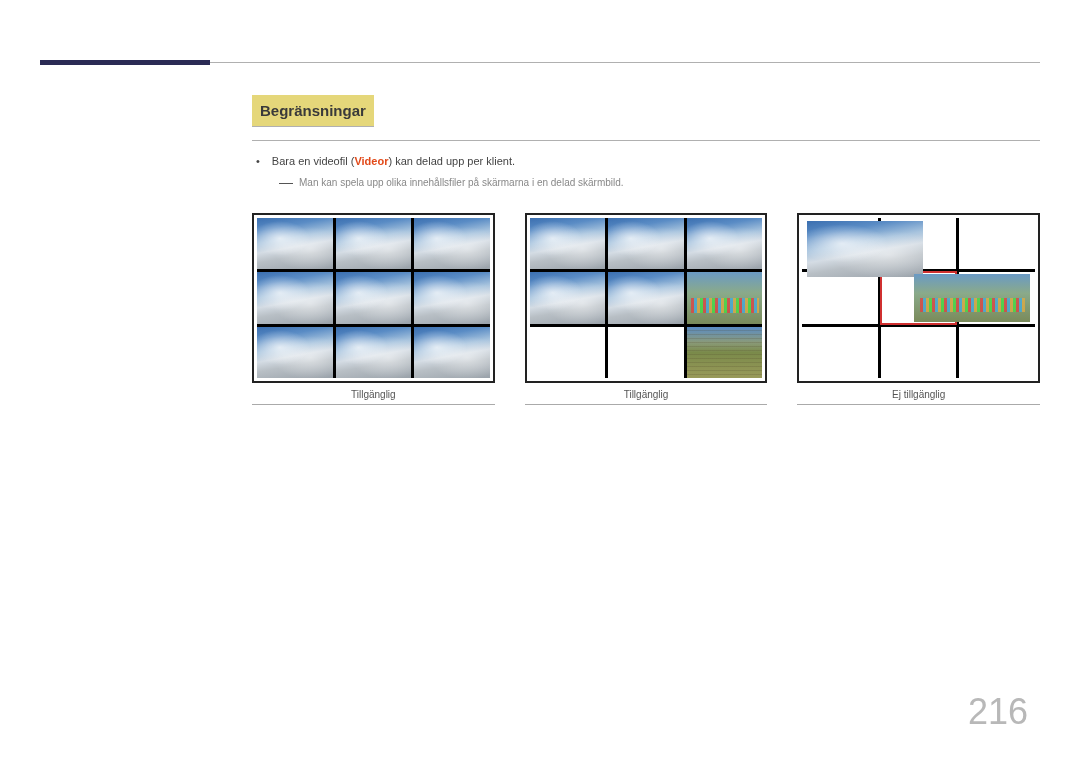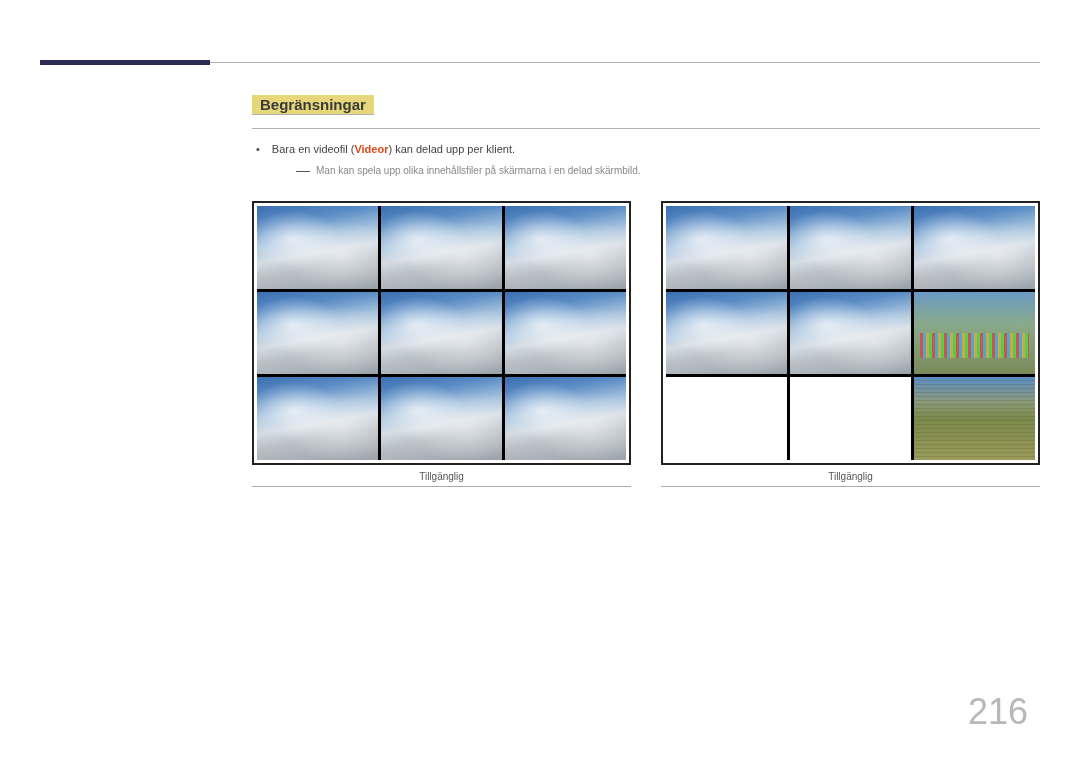--- a/index.html
+++ b/index.html
@@ -31,21 +31,21 @@
     top: 95px;
     left: 252px;
     right: 40px;
   }
   .section-title {
     display: inline-block;
     background: #e5d77a;
     color: #3a3a3a;
     font-weight: bold;
     font-size: 15px;
-    padding: 1px 8px;
+    padding: 7px 8px;
     border-bottom: 1px solid #b0b0b0;
     margin-bottom: 14px;
   }
   .title-rule {
     border-top: 1px solid #b0b0b0;
     margin-top: -1px;
     margin-bottom: 14px;
     width: 100%;
   }
   .bullet-row {
@@ -54,21 +54,21 @@
     font-size: 11px;
     color: #444;
     margin-bottom: 4px;
     padding-left: 4px;
   }
   .bullet-dot { color: #444; }
   .highlight { color: #e24a1a; font-weight: bold; }
   .sub-note {
     font-size: 10px;
     color: #888;
-    margin-left: 44px;
+    margin-left: 27px;
     line-height: 1.7;
   }
   .sub-note .dash { color: #555; margin-right: 6px; font-size: 14px; vertical-align: middle;}
   .panels {
     display: flex;
     gap: 30px;
     margin-top: 18px;
   }
   .panel { flex: 1; }
   .grid-outer {
@@ -196,17 +196,35 @@
           <div class="cell sky"></div>
           <div class="cell flags"></div>
           <div class="cell blank"></div>
           <div class="cell blank"></div>
           <div class="cell grass"></div>
         </div>
       </div>
       <div class="caption-row">Tillgänglig</div>
     </div>
 
+    <div class="panel panel3">
+      <div class="grid-outer">
+        <div class="grid" style="position:relative;">
+          <div class="cell blank"></div>
+          <div class="cell blank"></div>
+          <div class="cell blank"></div>
+          <div class="cell blank"></div>
+          <div class="cell red-border"></div>
+          <div class="cell blank"></div>
+          <div class="cell blank"></div>
+          <div class="cell blank"></div>
+          <div class="cell blank"></div>
+          <div class="sky overlap-a"></div>
+          <div class="flags overlap-b"></div>
+        </div>
+      </div>
+      <div class="caption-row">Ej tillgänglig</div>
+    </div>
 
   </div>
 </div>
 
 <div class="page-num">216</div>
 
 </body></html>

